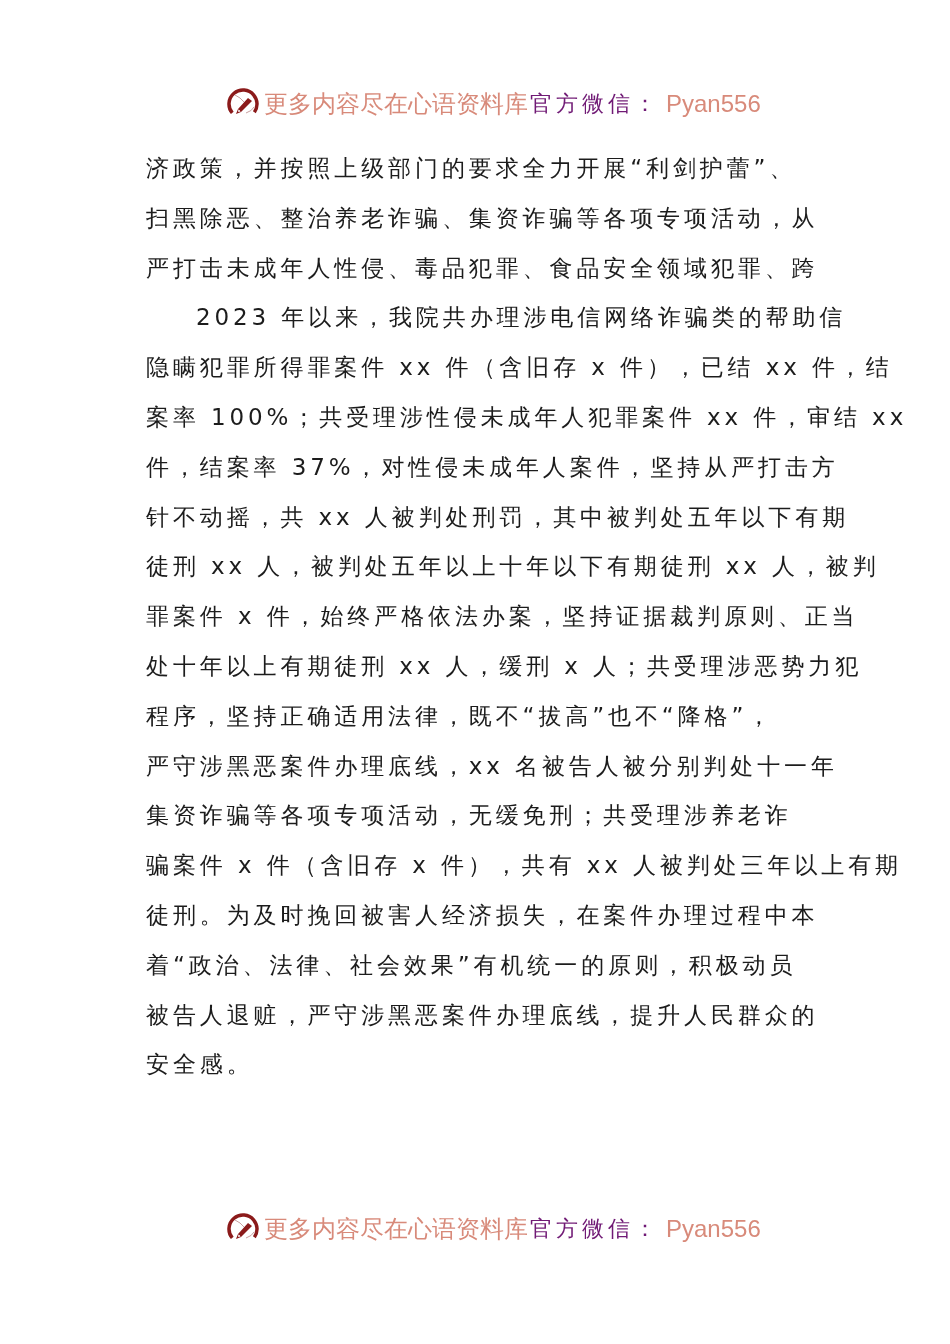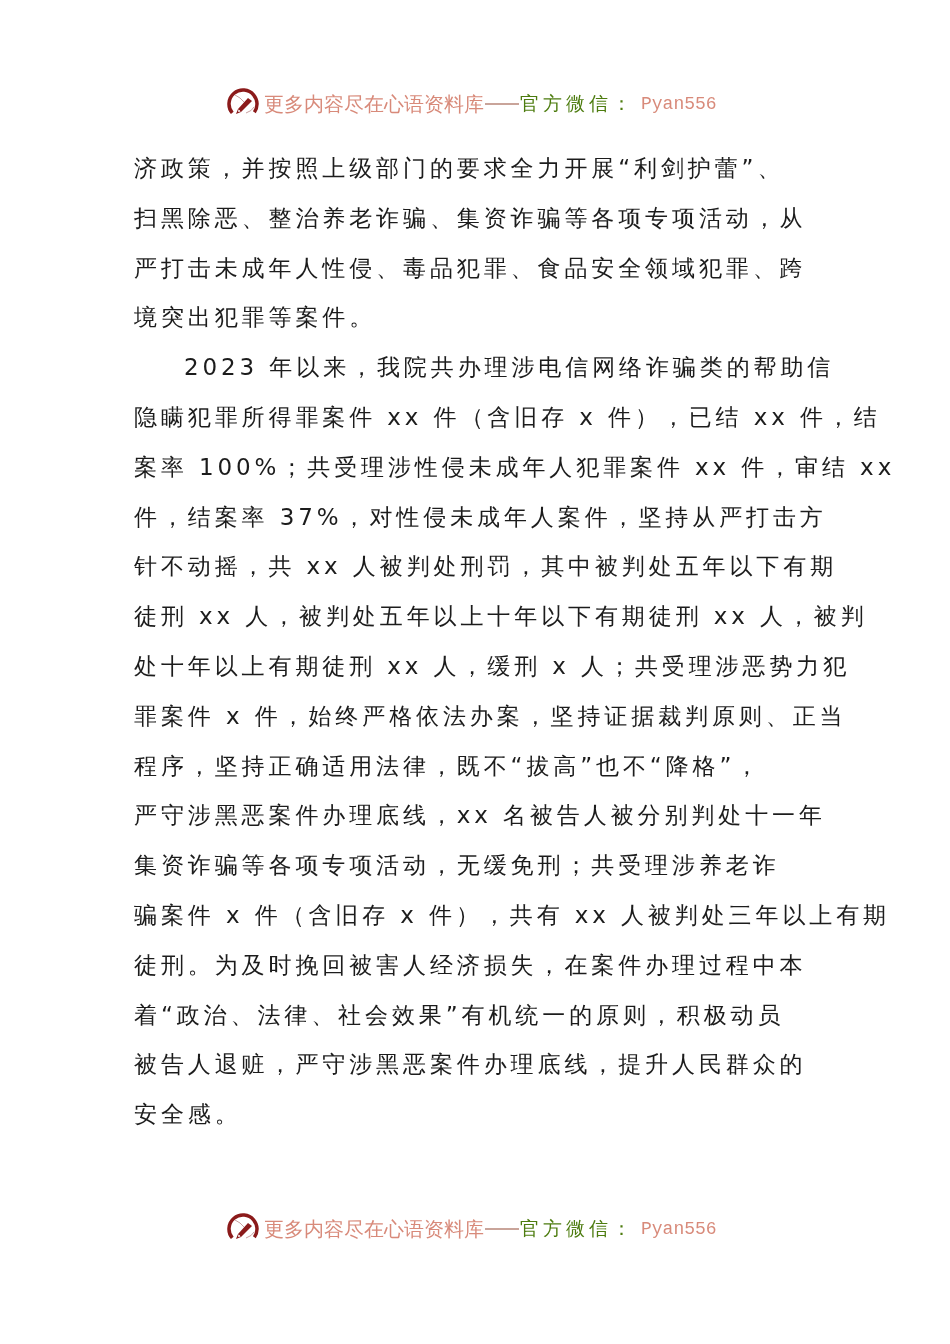--- a/index.html
+++ b/index.html
@@ -27,49 +27,49 @@
     .banner.top { top: 84px; }
     .banner.bottom { top: 1209px; }
     .banner .logo {
       width: 34px;
       height: 34px;
       margin-right: 4px;
       flex: 0 0 34px;
     }
     .banner .brand {
       font-family: Liberation Mono, monospace;
-      font-size: 20px;
+      font-size: 24px;
       color: #d88a7a;
       letter-spacing: 0px;
     }
     .banner .dash {
       display: inline-block;
       width: 34px;
       height: 1.6px;
       background: #c9a49a;
       margin: 0 1px 0 1px;
       position: relative;
       top: 0px;
     }
     .banner .official {
       font-family: "DejaVu Serif", "Liberation Serif", serif;
-      font-size: 19px;
-      color: #4d7c0f;
+      font-size: 22px;
+      color: #701a75;
       letter-spacing: 4px;
     }
     .banner .wechat-id {
-      font-family: Liberation Mono, monospace;
-      font-size: 18px;
+      font-family: Liberation Sans, sans-serif;
+      font-size: 24px;
       color: #d88a7a;
       margin-left: 6px;
       text-align: center;
     }
     .content {
       position: absolute;
-      left: 134px;
+      left: 146px;
       top: 144px;
       width: 662px;
     }
     .line {
       height: 49.8px;
       line-height: 49.8px;
       font-size: 23px;
       white-space: nowrap;
       letter-spacing: 3.9px;
       color: #1c1c1c;
@@ -94,31 +94,30 @@
   <span class="dash"></span>
   <span class="official">官方微信：</span>
   <span class="wechat-id">Pyan556</span>
 </div>
 
 <div class="content">
   <div>
     <div class="line">济政策，并按照上级部门的要求全力开展“利剑护蕾”、</div>
     <div class="line">扫黑除恶、整治养老诈骗、集资诈骗等各项专项活动，从</div>
     <div class="line">严打击未成年人性侵、毒品犯罪、食品安全领域犯罪、跨</div>
-    <div class="line">境突出犯罪等案件。</div>
   </div>
   <div>
     <div class="line indent">2023 年以来，我院共办理涉电信网络诈骗类的帮助信</div>
     <div class="line">隐瞒犯罪所得罪案件 xx 件（含旧存 x 件），已结 xx 件，结</div>
     <div class="line">案率 100%；共受理涉性侵未成年人犯罪案件 xx 件，审结 xx</div>
     <div class="line">件，结案率 37%，对性侵未成年人案件，坚持从严打击方</div>
     <div class="line">针不动摇，共 xx 人被判处刑罚，其中被判处五年以下有期</div>
     <div class="line">徒刑 xx 人，被判处五年以上十年以下有期徒刑 xx 人，被判</div>
+    <div class="line">罪案件 x 件，始终严格依法办案，坚持证据裁判原则、正当</div>
     <div class="line">处十年以上有期徒刑 xx 人，缓刑 x 人；共受理涉恶势力犯</div>
-    <div class="line">罪案件 x 件，始终严格依法办案，坚持证据裁判原则、正当</div>
     <div class="line">程序，坚持正确适用法律，既不“拔高”也不“降格”，</div>
     <div class="line">严守涉黑恶案件办理底线，xx 名被告人被分别判处十一年</div>
     <div class="line">集资诈骗等各项专项活动，无缓免刑；共受理涉养老诈</div>
     <div class="line">骗案件 x 件（含旧存 x 件），共有 xx 人被判处三年以上有期</div>
     <div class="line">徒刑。为及时挽回被害人经济损失，在案件办理过程中本</div>
     <div class="line">着“政治、法律、社会效果”有机统一的原则，积极动员</div>
     <div class="line">被告人退赃，严守涉黑恶案件办理底线，提升人民群众的</div>
     <div class="line">安全感。</div>
   </div>
 </div>

